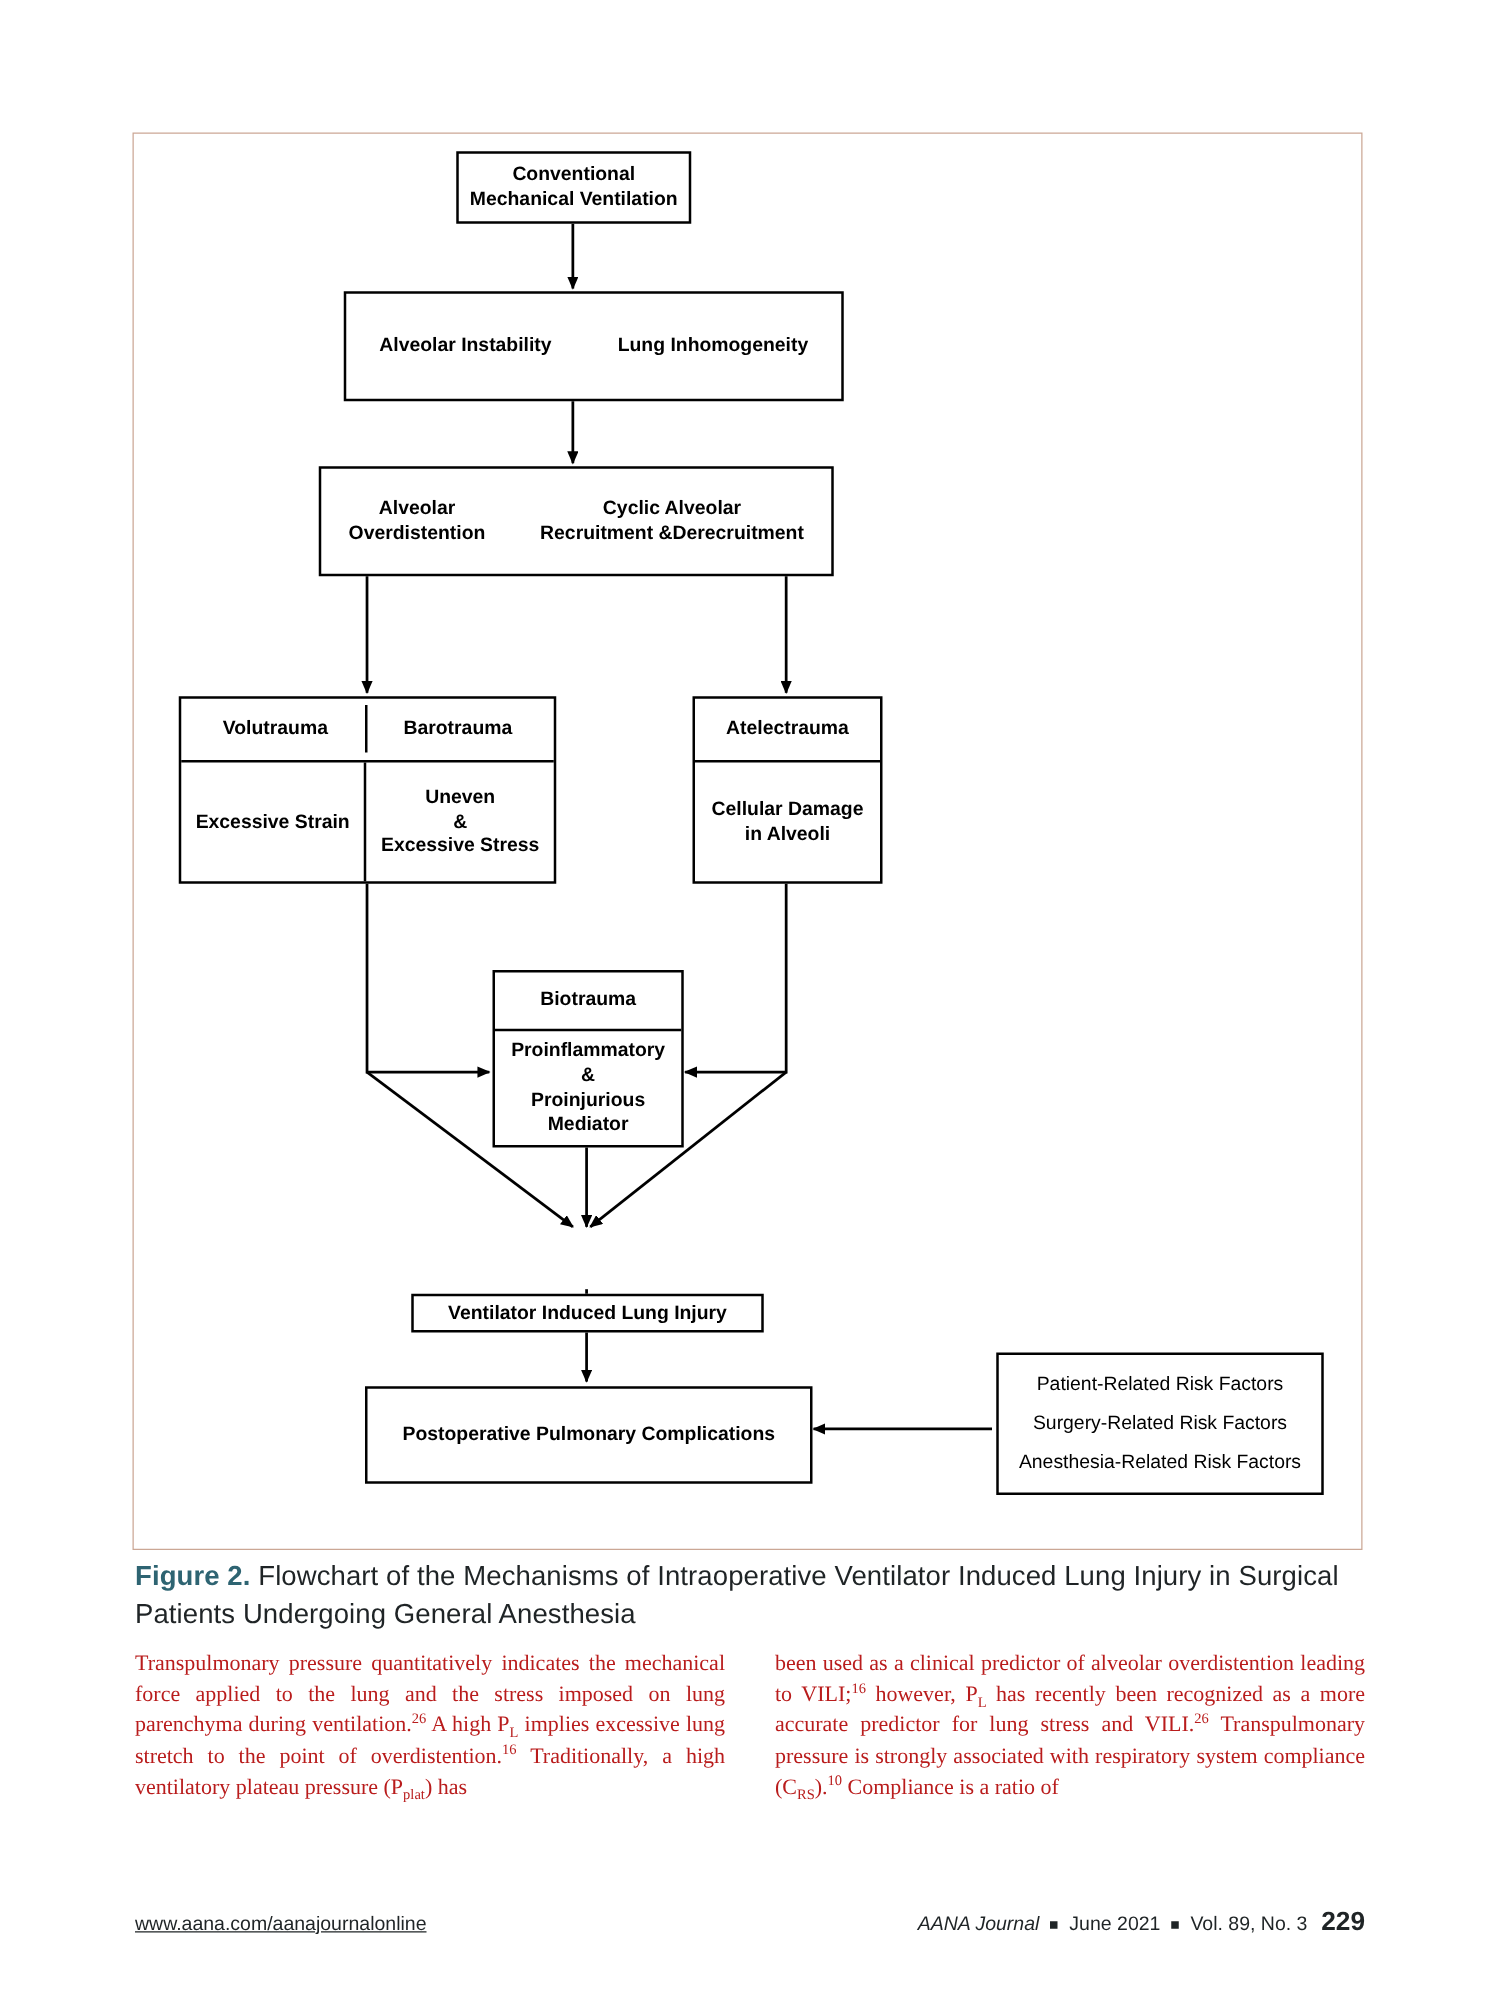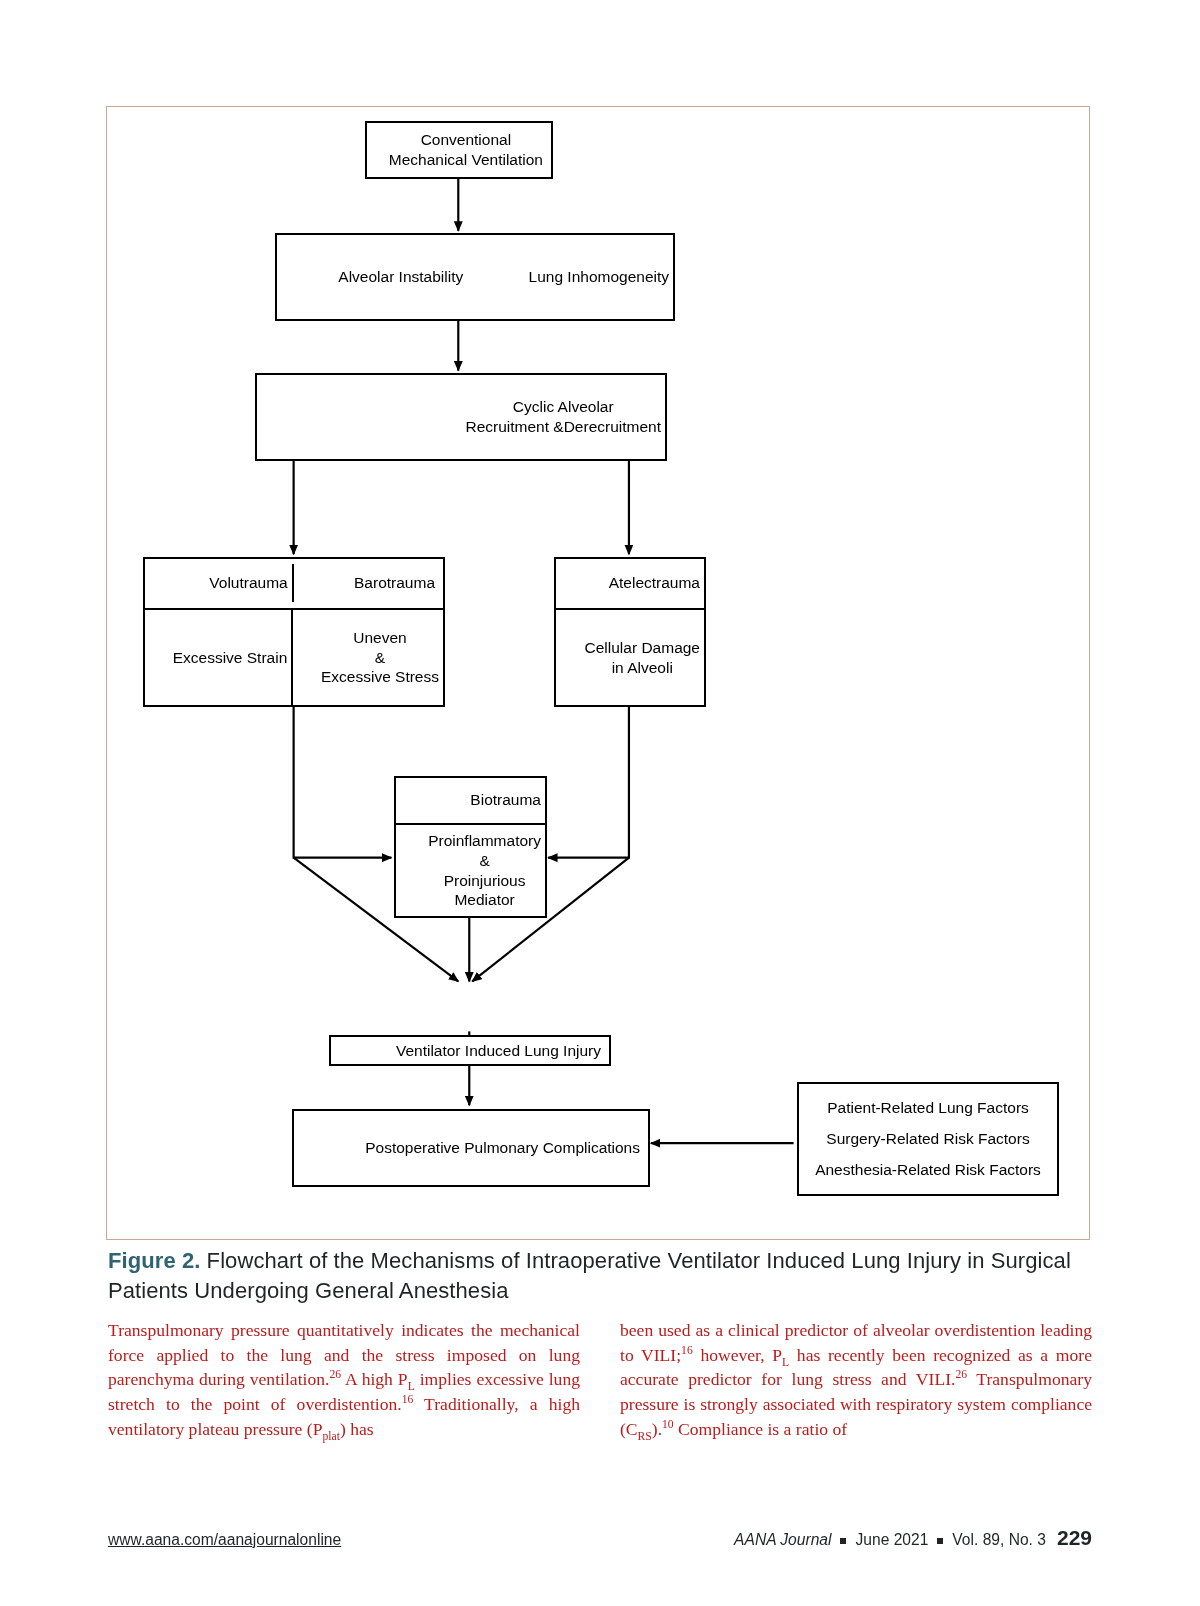--- a/index.html
+++ b/index.html
@@ -46,24 +46,25 @@
     font-size: 15.5px;
     line-height: 1.28;
     color: #000000;
     display: flex;
     flex-direction: column;
     z-index: 3;
   }
   .fbox .cell {
     display: flex;
     align-items: center;
-    justify-content: flex-end;
+    justify-content: center;
     text-align: center;
     flex: 1 1 auto;
     padding: 2px 4px;
+    font-weight: bold;
   }
   .fbox .hdr {
     border-bottom: 2.2px solid #000000;
     flex: 0 0 auto;
     padding: 5px 4px 6px 4px;
   }
   .fbox .split {
     display: flex;
     flex-direction: row;
     flex: 1 1 auto;
@@ -213,20 +214,26 @@
     <div class="split">
       <div class="cell" style="border-left:none;">Alveolar Instability</div>
       <div class="cell" style="border-left:none;">Lung Inhomogeneity</div>
     </div>
   </div>
 
   <div class="fbox" id="box-overdist">
     <div class="split">
       <div class="cell" style="border-left:none;">
         <span>
+          <span>Alveolar</span><br>
+          <span>Overdistention</span>
+        </span>
+      </div>
+      <div class="cell" style="border-left:none;">
+        <span>
           <span>Cyclic Alveolar</span><br>
           <span>Recruitment &amp;Derecruitment</span>
         </span>
       </div>
     </div>
   </div>
 
   <div class="fbox" id="box-volu-baro">
     <div class="split hdr" style="flex:0 0 38px;">
       <div class="cell" style="border-left:none;">Volutrauma</div>
@@ -269,21 +276,21 @@
   <div class="fbox" id="box-vili">
     <div class="cell">Ventilator Induced Lung Injury</div>
   </div>
 
   <div class="fbox" id="box-ppc">
     <div class="cell">Postoperative Pulmonary Complications</div>
   </div>
 
   <div class="fbox" id="box-risk">
     <div class="rowlist">
-      <div>Patient-Related Lung Factors</div>
+      <div>Patient-Related Risk Factors</div>
       <div>Surgery-Related Risk Factors</div>
       <div>Anesthesia-Related Risk Factors</div>
     </div>
   </div>
 
 </div>
 
 <div id="caption">
   <span class="figlabel">Figure 2.</span>
   <span>Flowchart of the Mechanisms of Intraoperative Ventilator Induced Lung Injury in Surgical Patients Undergoing General Anesthesia</span>

